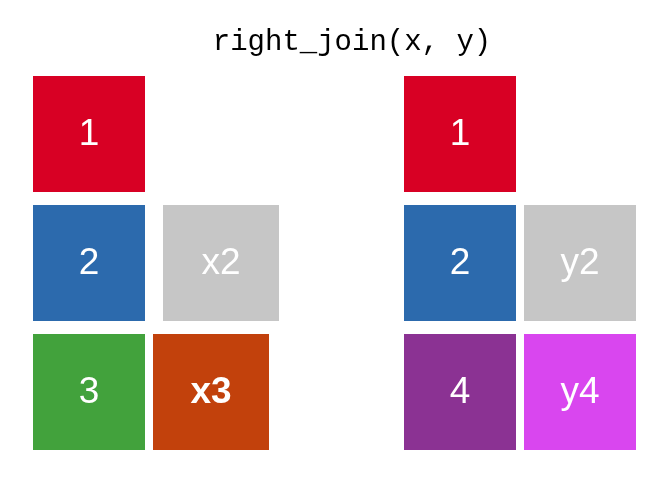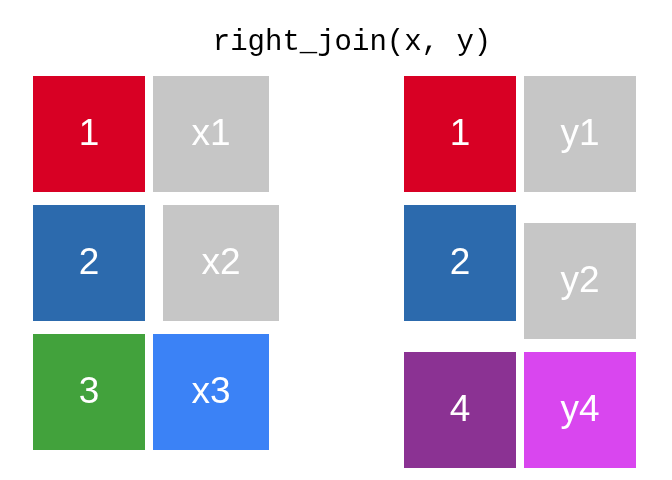--- a/index.html
+++ b/index.html
@@ -76,56 +76,50 @@
 
 <div id="diagram">
 
   <div class="title">right_join(x, y)</div>
 
   <div class="table" id="table-x">
     <div class="row">
       <div class="cell key" style="background: rgb(216, 0, 36);">
         <span class="cell-text">1</span>
       </div>
-      <div class="cell value" style="background: rgb(198, 198, 198);">
-        <span class="cell-text">x1</span>
-      </div>
     </div>
     <div class="row">
       <div class="cell key" style="background: rgb(44, 106, 173);">
         <span class="cell-text">2</span>
       </div>
       <div class="cell value" style="background: rgb(198, 198, 198); margin-left: 10px;">
         <span class="cell-text">x2</span>
       </div>
     </div>
     <div class="row">
       <div class="cell key" style="background: rgb(66, 162, 60);">
         <span class="cell-text">3</span>
       </div>
-      <div class="cell value" style="background: #3b82f6;">
+      <div class="cell value" style="background: #c2410c; font-weight: bold;">
         <span class="cell-text">x3</span>
       </div>
     </div>
   </div>
 
   <div class="table" id="table-y">
     <div class="row">
       <div class="cell key" style="background: rgb(216, 0, 36);">
         <span class="cell-text">1</span>
       </div>
-      <div class="cell value" style="background: rgb(198, 198, 198);">
-        <span class="cell-text">y1</span>
-      </div>
     </div>
     <div class="row">
       <div class="cell key" style="background: rgb(44, 106, 173);">
         <span class="cell-text">2</span>
       </div>
-      <div class="cell value" style="background: rgb(198, 198, 198); margin-top: 18px;">
+      <div class="cell value" style="background: rgb(198, 198, 198);">
         <span class="cell-text">y2</span>
       </div>
     </div>
     <div class="row">
       <div class="cell key" style="background: rgb(139, 50, 147);">
         <span class="cell-text">4</span>
       </div>
       <div class="cell value" style="background: #d946ef;">
         <span class="cell-text">y4</span>
       </div>

